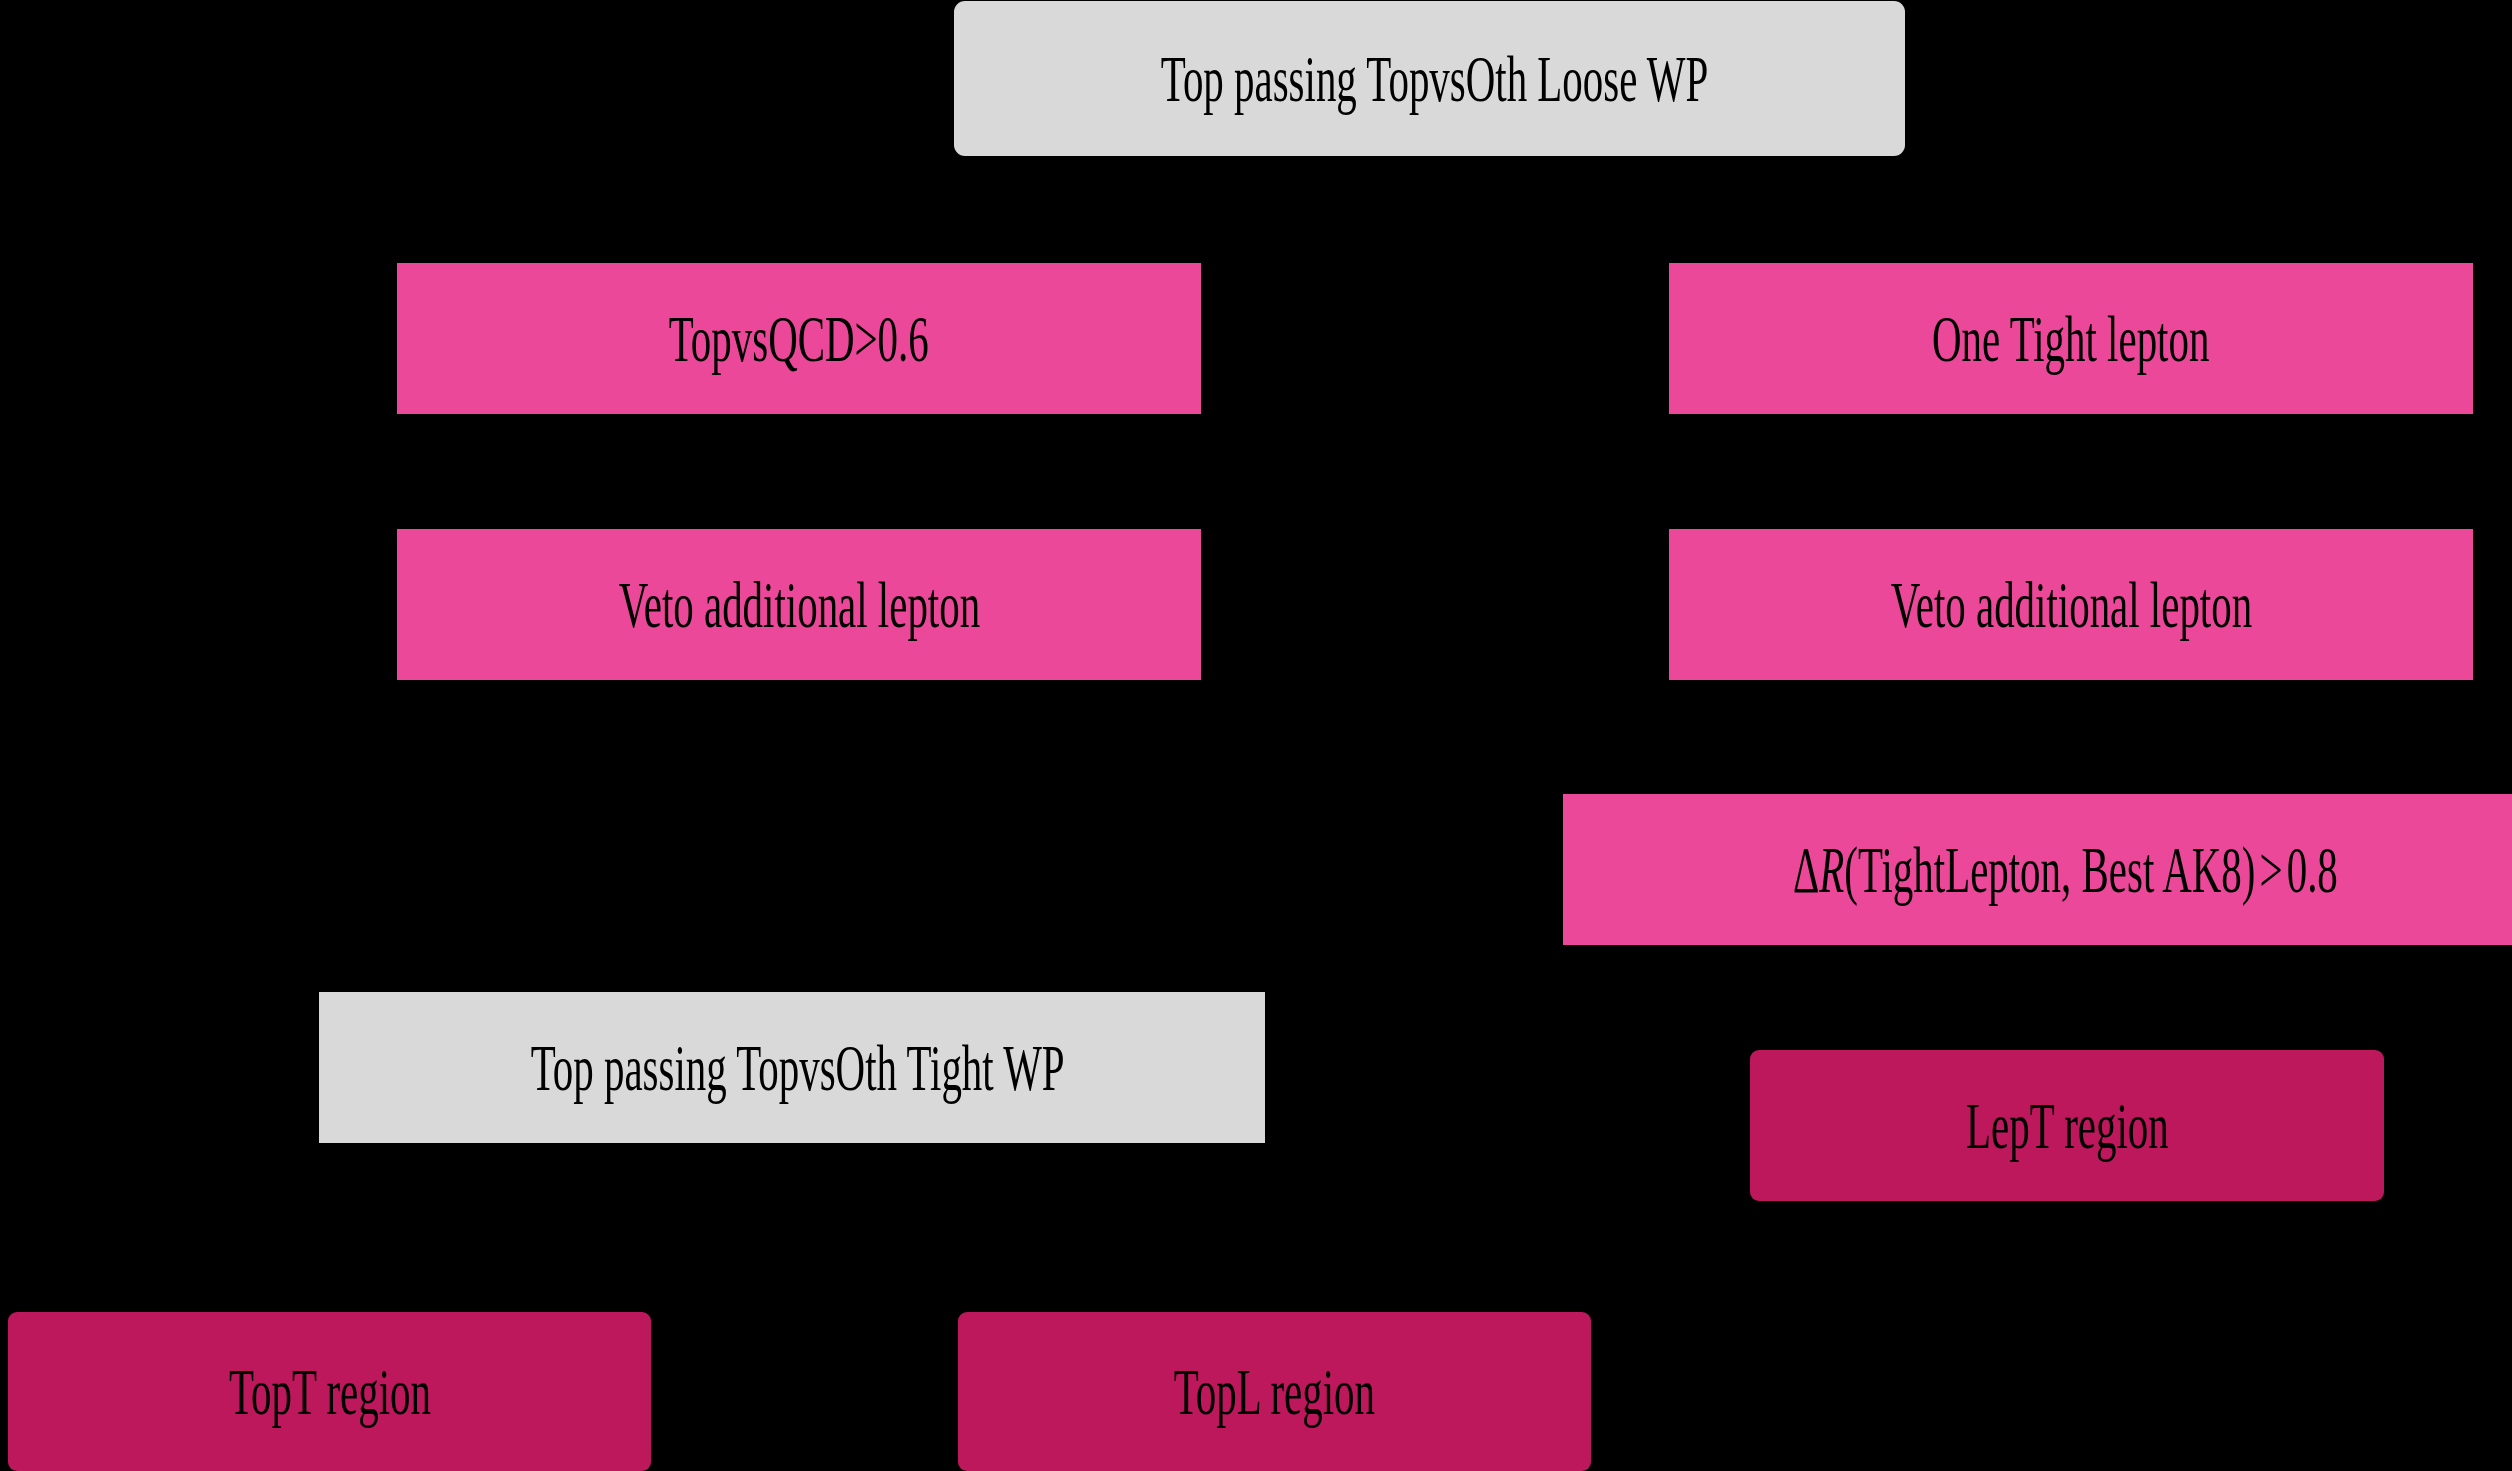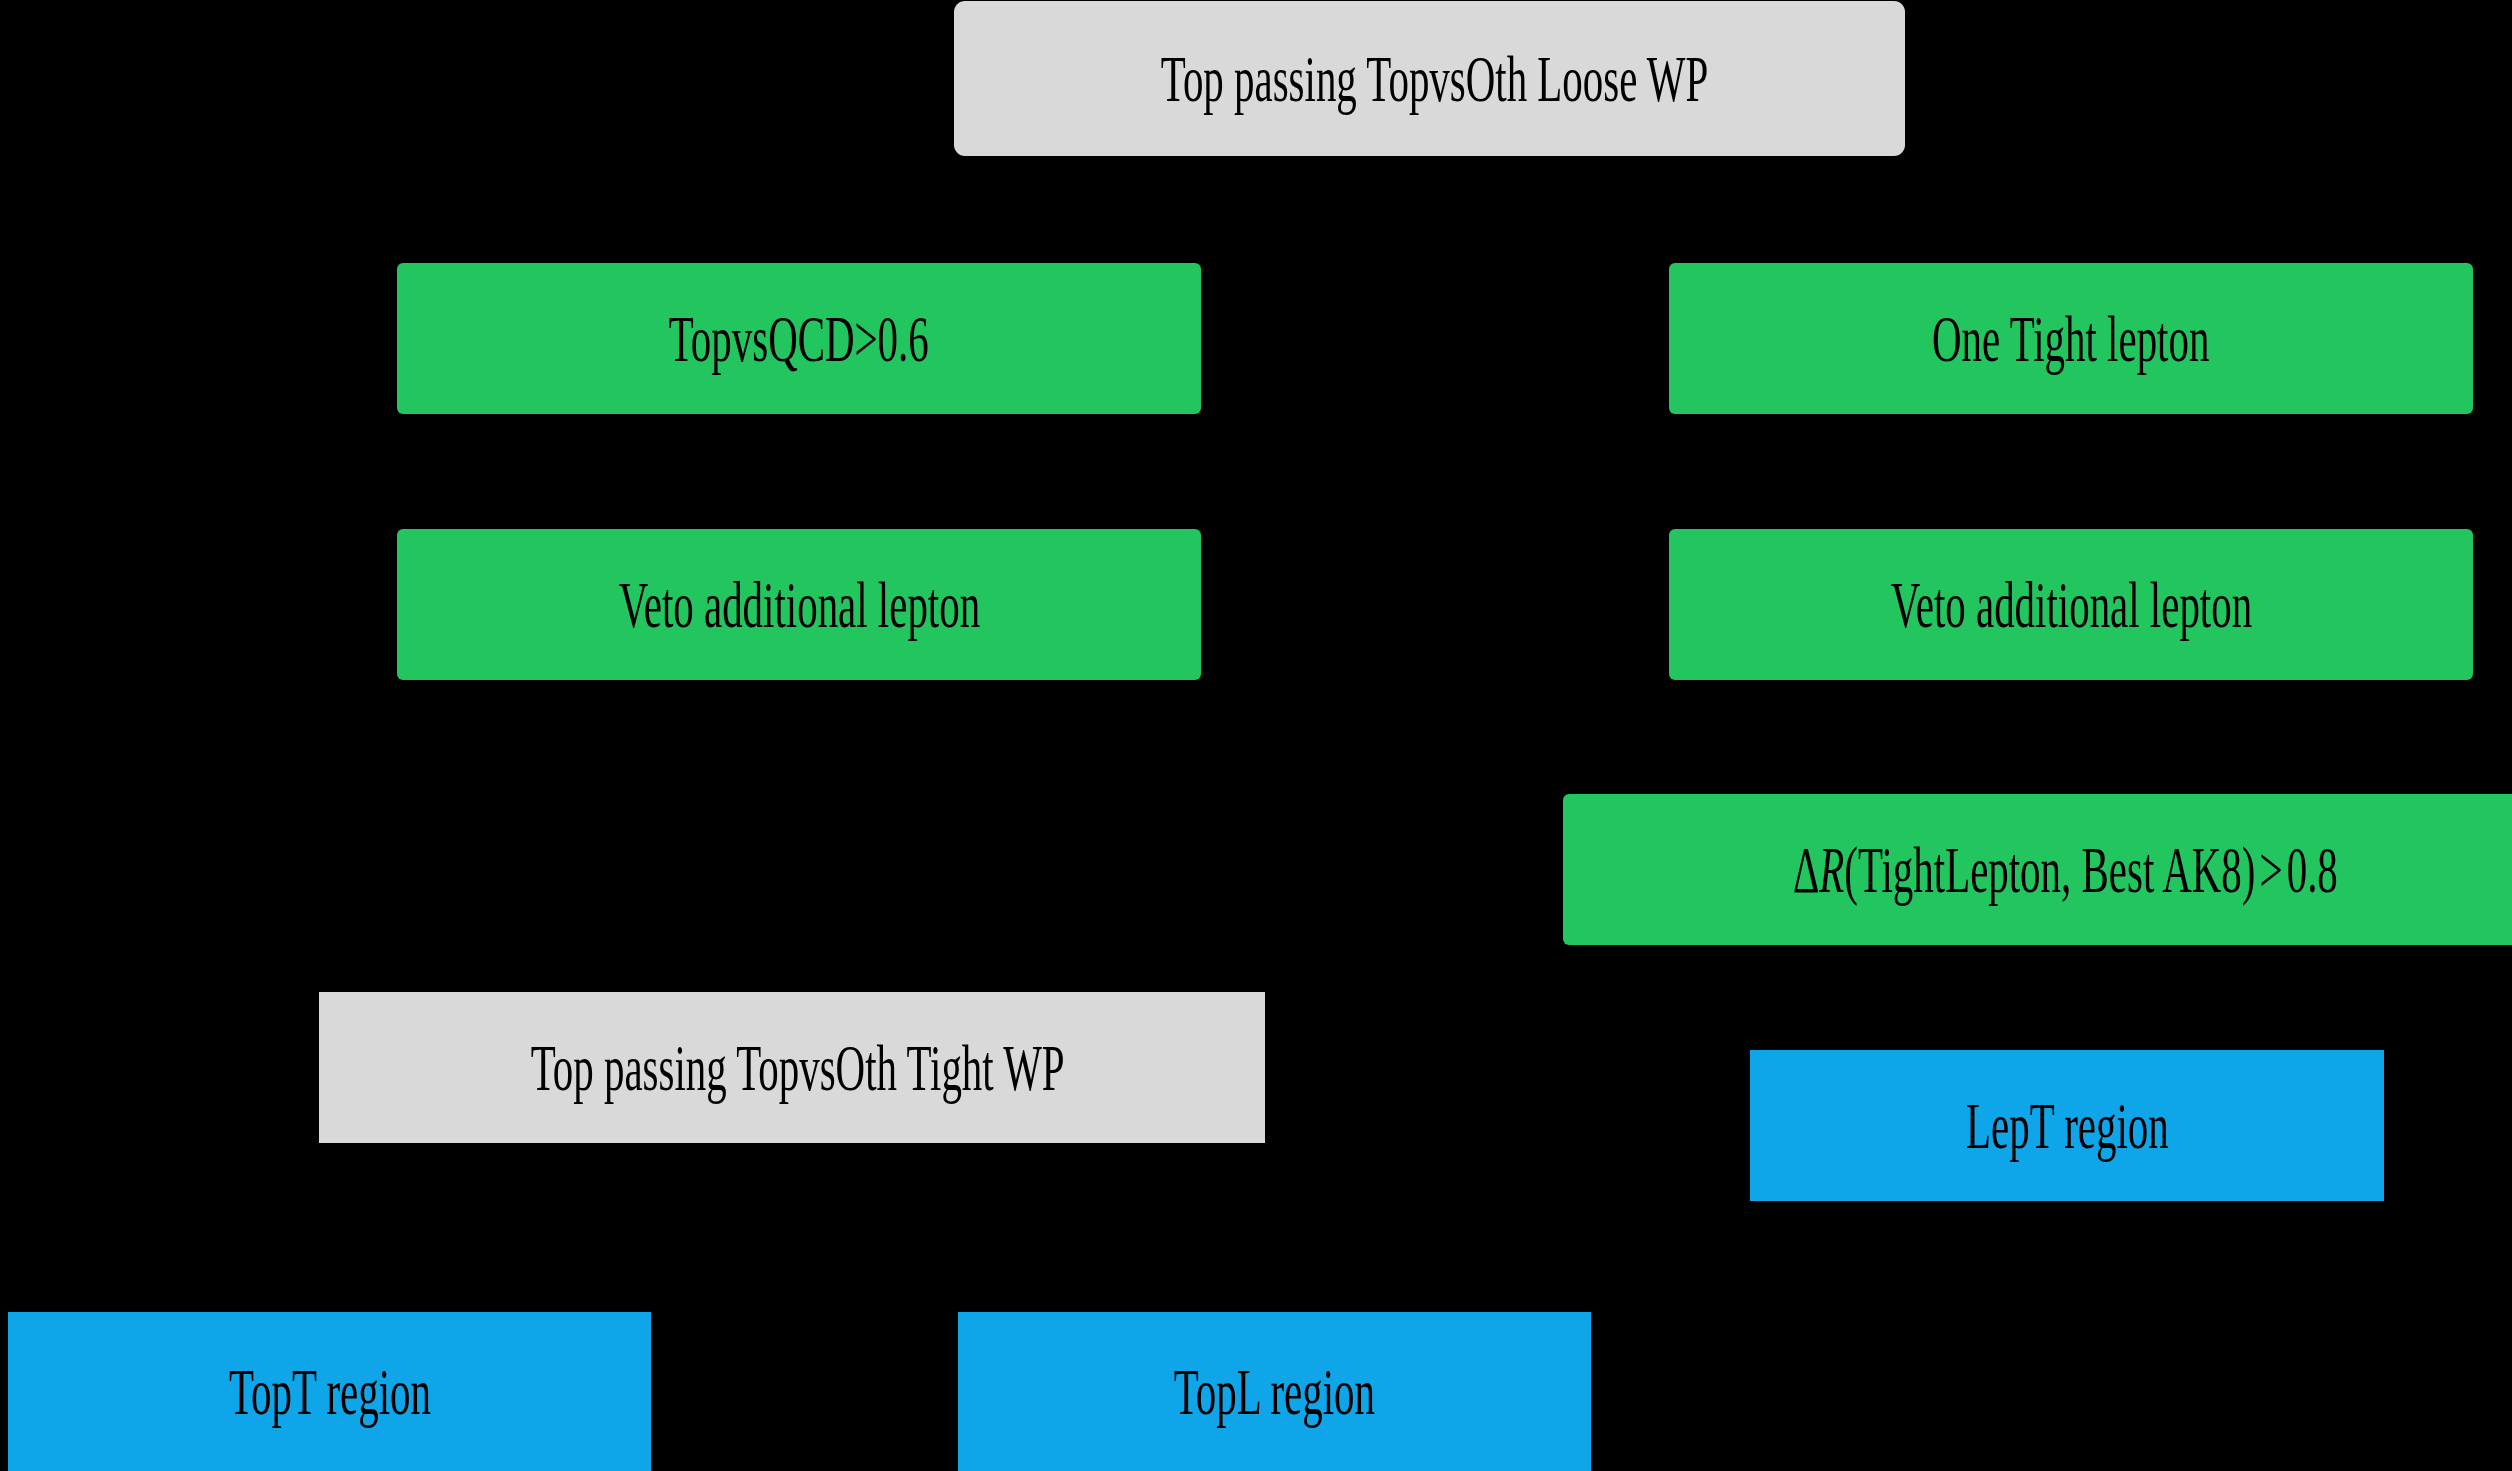--- a/index.html
+++ b/index.html
@@ -28,22 +28,22 @@
     padding: 0 7px;
     white-space: nowrap;
   }
   .node .txt {
     display: inline-block;
     transform: scaleX(0.62);
     transform-origin: center center;
     font-size: 66px;
   }
   .gray   { background: #d9d9d9; padding-left: 18px; }
-  .purple { background: #22c55e; border-radius: 6px; }
-  .green  { background: #0ea5e9; }
+  .purple { background: #ec4899; }
+  .green  { background: #be185d; border-radius: 9px; }
   .rounded { border-radius: 11px; }
   .mathvar {
     font-style: italic;
     font-family: "Liberation Serif", "DejaVu Serif", serif;
   }
   .mathop { font-style: normal; padding: 0 0.10em; }
   .delta  { font-style: normal; }
 </style>
 </head>
 <body>

